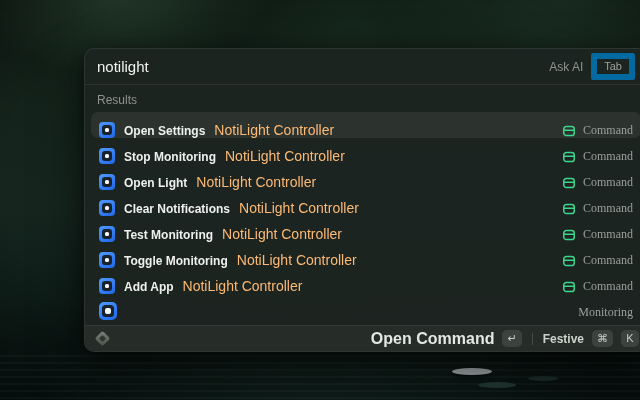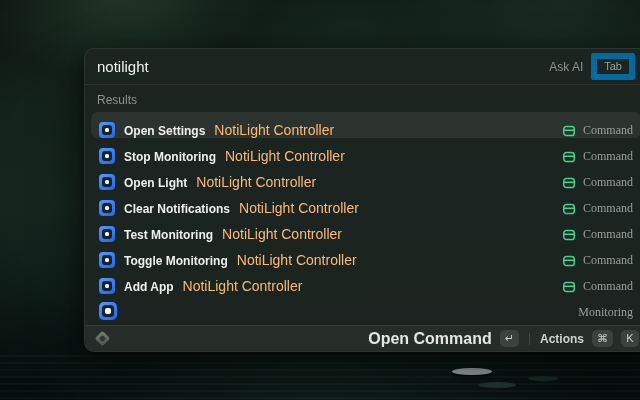--- a/index.html
+++ b/index.html
@@ -232,17 +232,17 @@
     </div>
 
   <div class="footer">
     <div class="raycast-logo">
         <div class="core"></div>
       </div>
     <div class="footer-spacer"></div>
     <span class="footer-action">Open Command</span>
     <span class="key-badge">↵</span>
     <div class="footer-divider"></div>
-    <span class="footer-actions-label">Actions</span>
+    <span class="footer-actions-label">Festive</span>
     <span class="key-badge">⌘</span>
     <span class="key-badge">K</span>
   </div>
 </div>
 
 </body></html>

